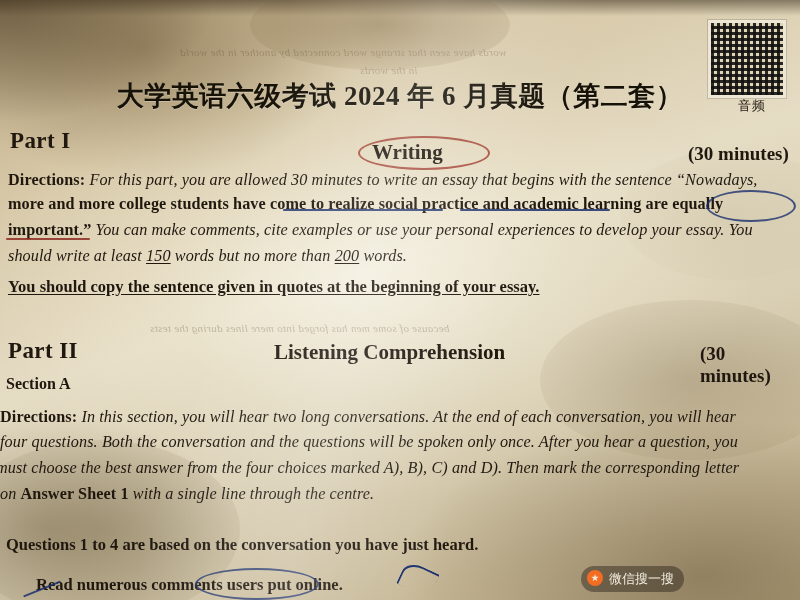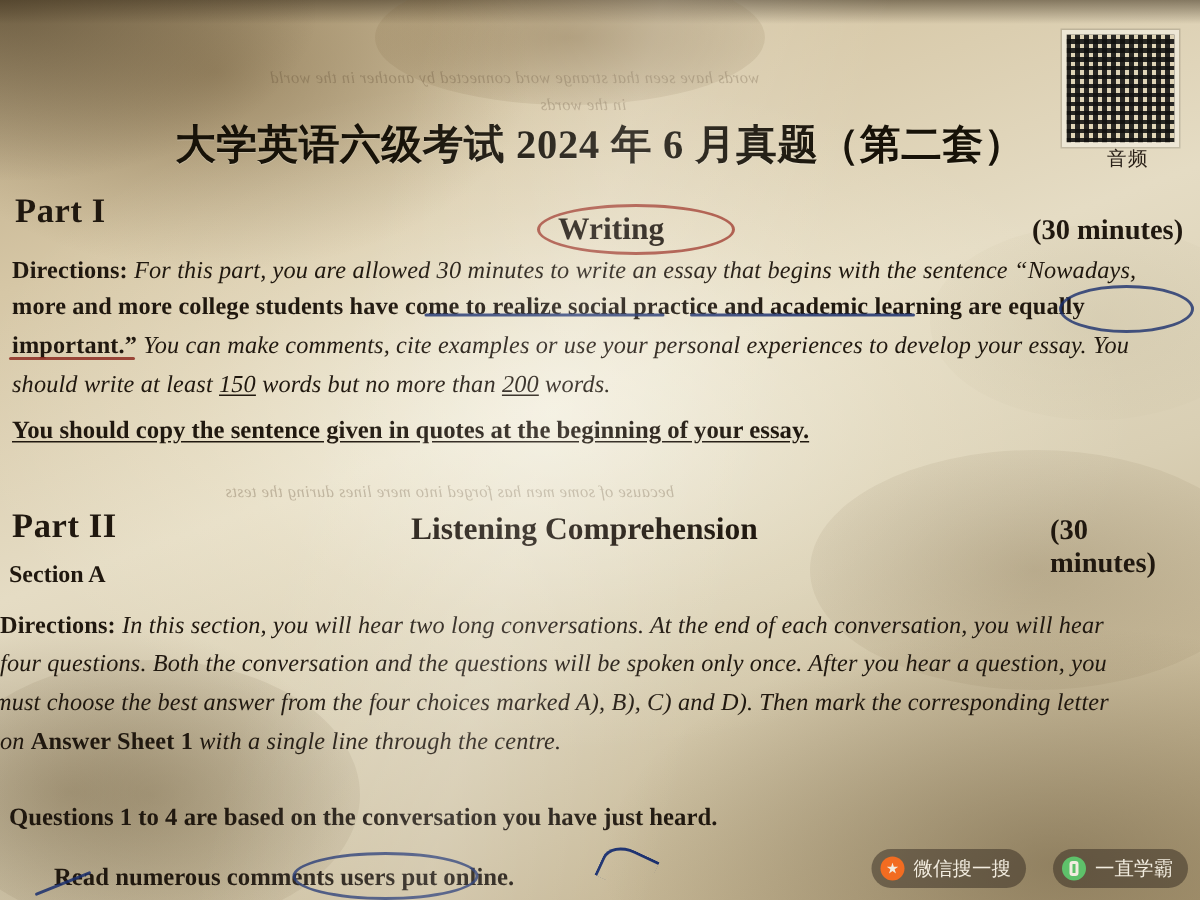--- a/index.html
+++ b/index.html
@@ -166,21 +166,21 @@
     border-radius: 50%;
     opacity: 0.8;
   }
   .pen-ellipse.red { border-color: #9c3326; }
 
   
   .wm {
     position: absolute;
     bottom: 8px;
     display: flex;
-    align-items: center;
+    align-items: flex-start;
     gap: 6px;
     font-family: "Liberation Sans", sans-serif;
     font-size: 13px;
     color: #f2ecdf;
     background: rgba(40,32,24,0.45);
     padding: 4px 10px 4px 6px;
     border-radius: 13px;
   }
   .wm-a { right: 116px; }
   .wm-b { right: 8px; }
@@ -316,18 +316,14 @@
     <div class="pen" style="left:400px;top:566px;width:34px;height:24px;border-left:2px solid #1a2f6e;border-top:2px solid #1a2f6e;border-radius:50% 0 0 0;transform:rotate(25deg);"></div>
 
   </div>
 
   <div class="sheen"></div>
 
   <div class="wm wm-a">
     <span class="wm-ico orange"></span>
     <span>微信搜一搜</span>
   </div>
-  <div class="wm wm-b">
-    <span class="wm-ico green"></span>
-    <span>一直学霸</span>
-  </div>
 
 </div>
 
 </body></html>

